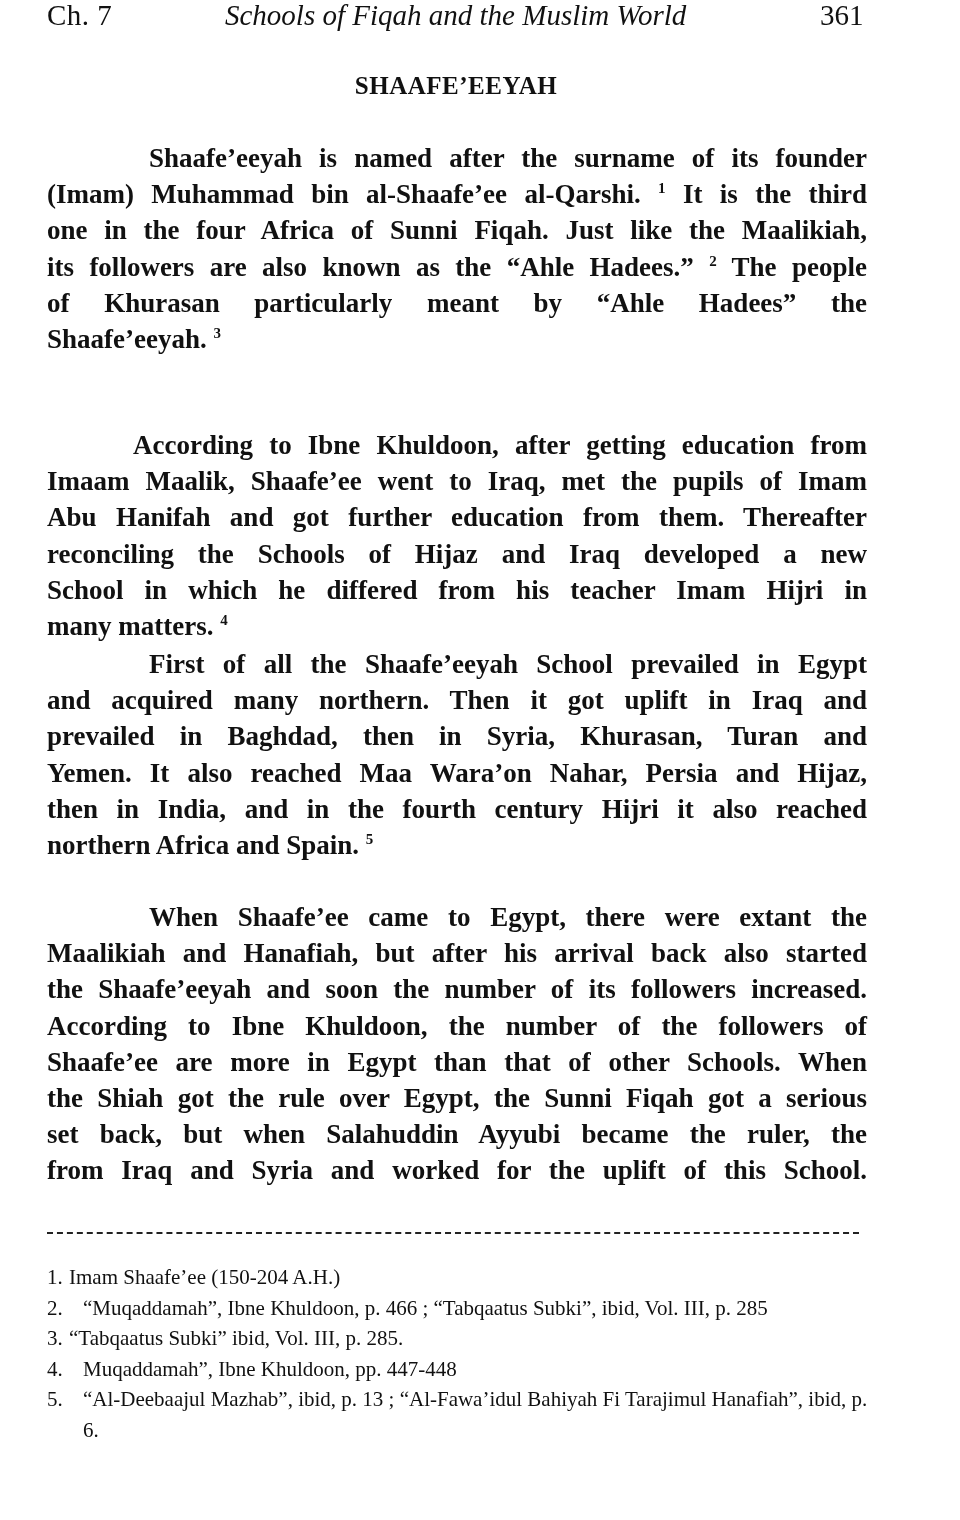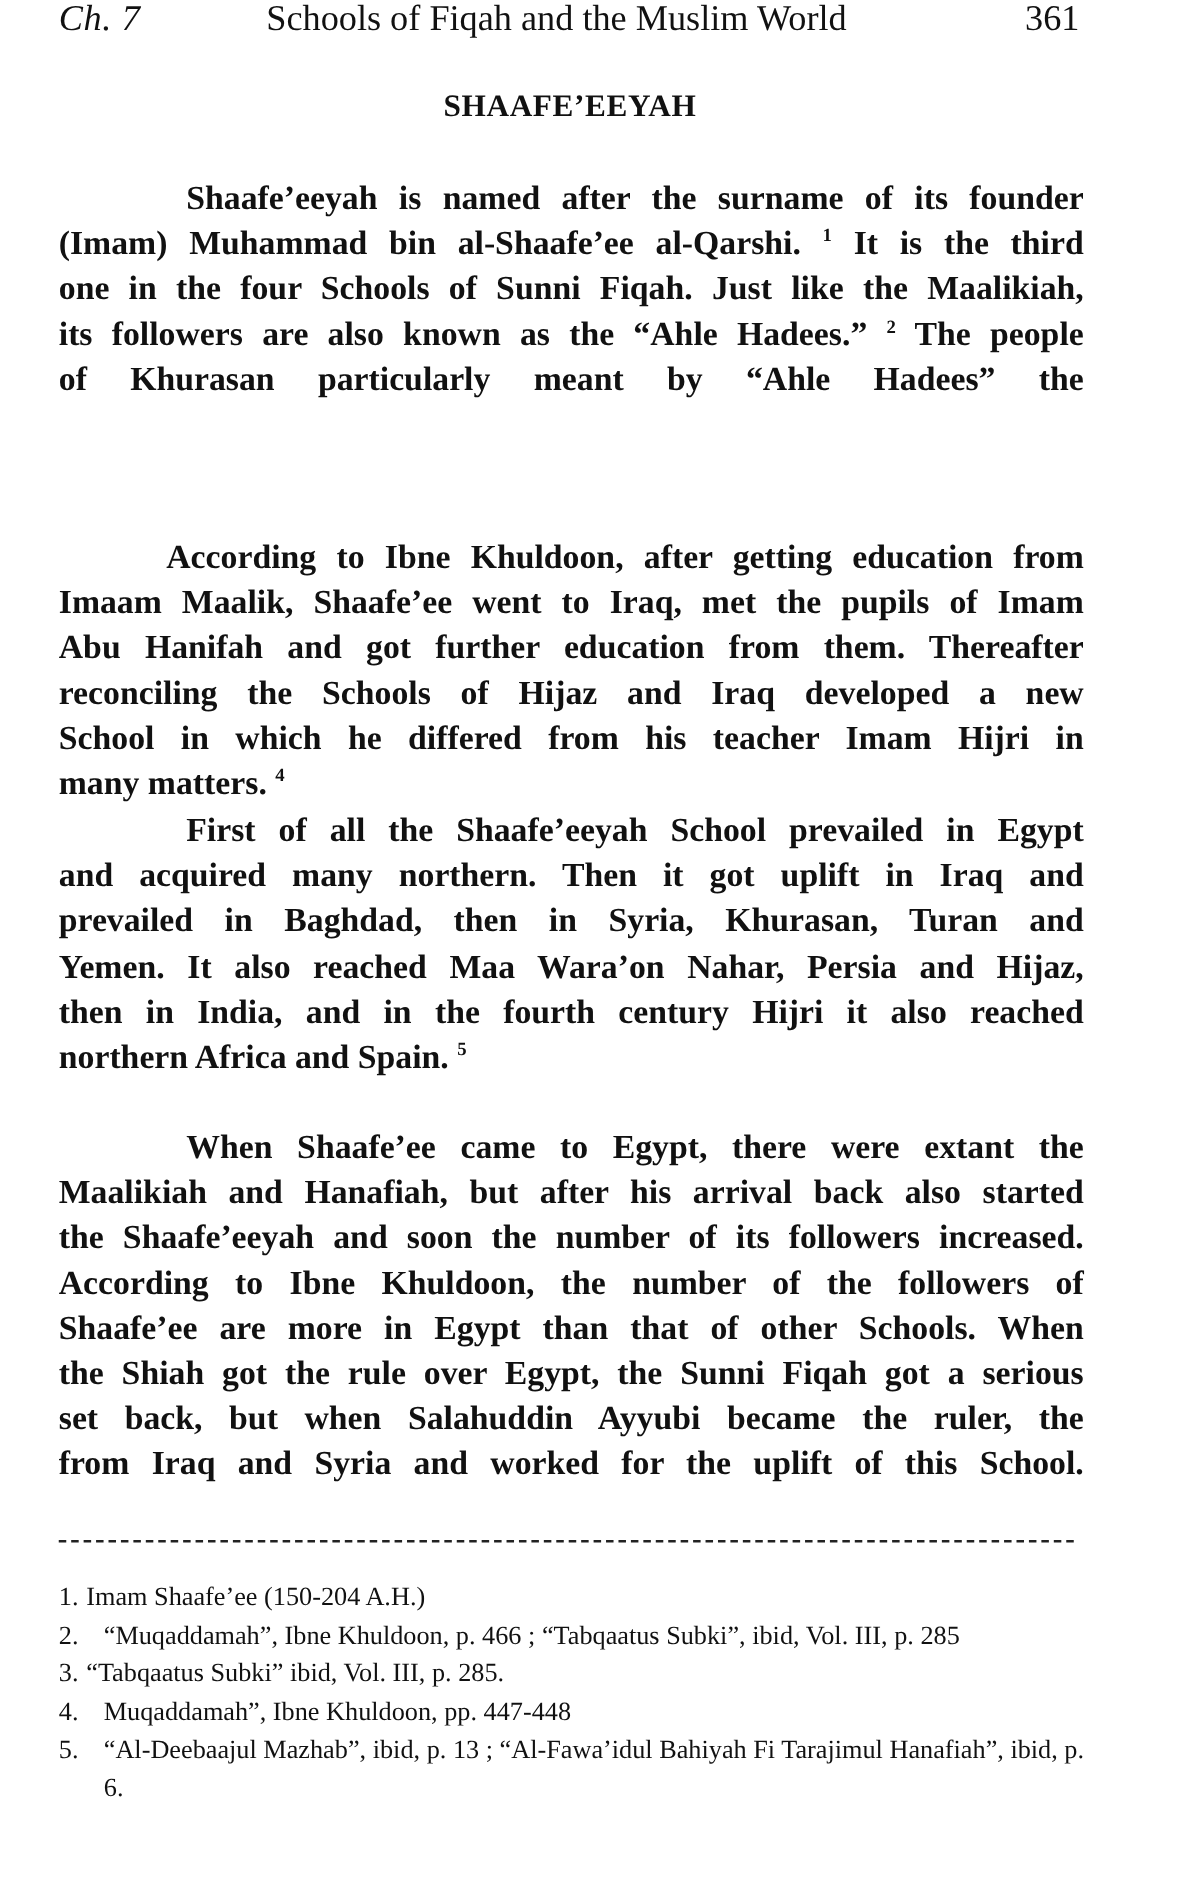--- a/index.html
+++ b/index.html
@@ -1,22 +1,22 @@
 <!DOCTYPE html>
 <html><head>
   <meta charset="utf-8">
   <style>
     html, body { margin: 0; padding: 0; background: #ffffff; }
     body {
       width: 960px; height: 1520px; position: relative; overflow: hidden;
       font-family: "Liberation Serif", serif; color: #111111;
     }
     .header { position: absolute; top: 0; left: 0; width: 960px; height: 40px; font-size: 29px; }
-    .header .ch { position: absolute; left: 47px; top: -1px; letter-spacing: 0.5px; font-style: italic; }
-    .header .title { position: absolute; left: 213px; top: -1px; }
+    .header .ch { position: absolute; left: 47px; top: -1px; letter-spacing: 0.5px; }
+    .header .title { position: absolute; left: 225px; top: -1px; font-style: italic; }
     .header .pg { position: absolute; left: 820px; top: -1px; }
     .section-title {
       position: absolute; top: 72px; left: 0; width: 912px; text-align: center;
       font-size: 25px; font-weight: bold; letter-spacing: 0.5px;
     }
     .body-text { position: absolute; left: 47px; width: 820px; font-size: 27px; font-weight: bold; }
     .line {
       display: block; height: 36.2px; line-height: 36px; white-space: nowrap;
       text-align: justify; text-align-last: justify;
     }
@@ -44,23 +44,24 @@
   <span class="ch">Ch.  7</span>
   <span class="title">Schools of Fiqah and the Muslim World</span>
   <span class="pg">361</span>
 </div>
 
 <div class="section-title">SHAAFE’EEYAH</div>
 
 <div class="body-text p1">
   <span class="line indent">Shaafe’eeyah is named after the surname of its founder</span>
   <span class="line"><span>(Imam) Muhammad bin al-Shaafe’ee al-Qarshi. </span><sup>1</sup><span> It is the third</span></span>
-  <span class="line">one in the four Schools of Sunni Fiqah. Just like the Maalikiah,</span>
+  <span class="line">one in the four Africa of Sunni Fiqah. Just like the Maalikiah,</span>
   <span class="line"><span>its followers are also known as the “Ahle Hadees.” </span><sup>2</sup><span>  The people</span></span>
   <span class="line">of Khurasan particularly meant by “Ahle Hadees” the</span>
+  <span class="line last"><span>Shaafe’eeyah. </span><sup>3</sup></span>
 </div>
 
 <div class="body-text p2">
   <span class="line indent2">According to Ibne Khuldoon, after getting education from</span>
   <span class="line">Imaam Maalik, Shaafe’ee went to Iraq, met the pupils of Imam</span>
   <span class="line">Abu Hanifah and got further education from them. Thereafter</span>
   <span class="line">reconciling the Schools of Hijaz and Iraq developed a new</span>
   <span class="line">School in which he differed from his teacher Imam Hijri in</span>
   <span class="line last"><span>many matters. </span><sup>4</sup></span>
 </div>

